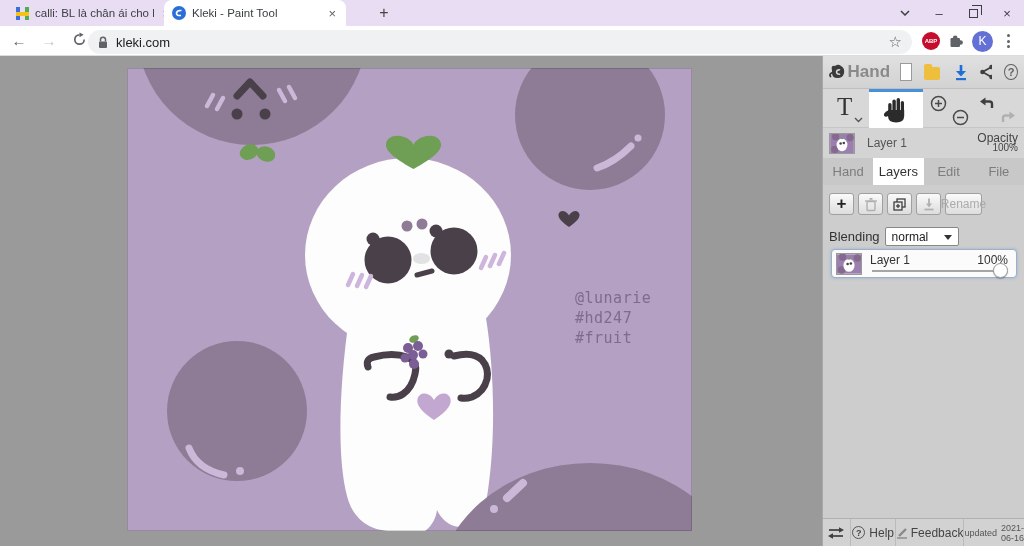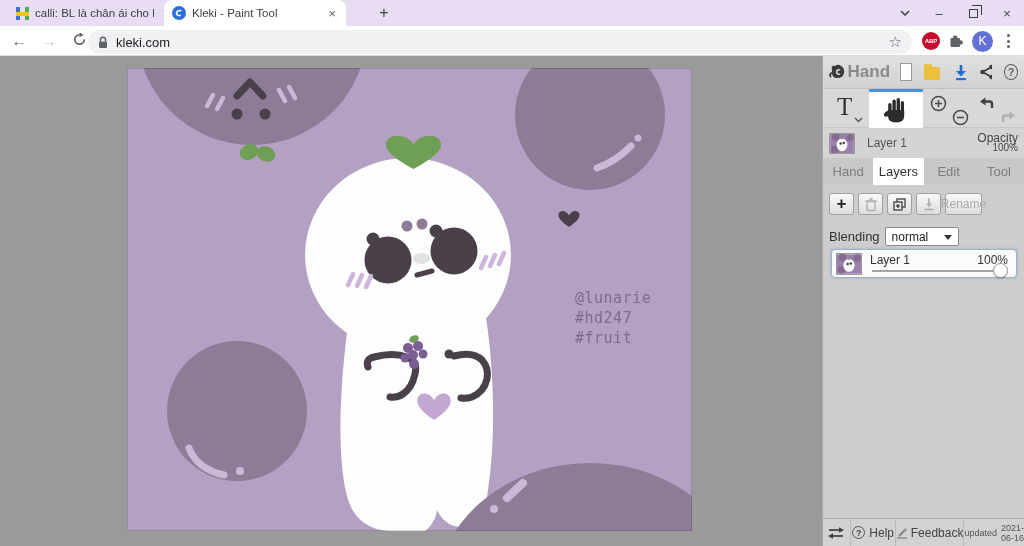--- a/index.html
+++ b/index.html
@@ -329,21 +329,21 @@
         <span class="lp-op">
           <div class="l1">Opacity</div>
           <div class="l2">100%</div>
         </span>
       </div>
 
       <div class="sb-tabs">
         <div class="sb-tab">Hand</div>
         <div class="sb-tab active">Layers</div>
         <div class="sb-tab">Edit</div>
-        <div class="sb-tab">Tool</div>
+        <div class="sb-tab">File</div>
       </div>
 
       <div class="panel">
         <div class="pbtn-row">
           <div class="pbtn icon">
             <span class="plus-glyph">+</span>
           </div>
           <div class="pbtn icon">
             <svg width="14" height="15">
               <rect x="3" y="4.5" width="8" height="9" rx="1" stroke="#b0b0b0" stroke-width="1.4" fill="none"></rect>

